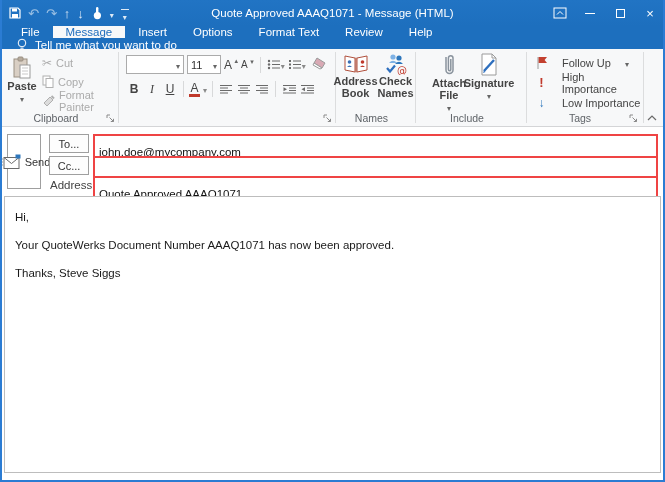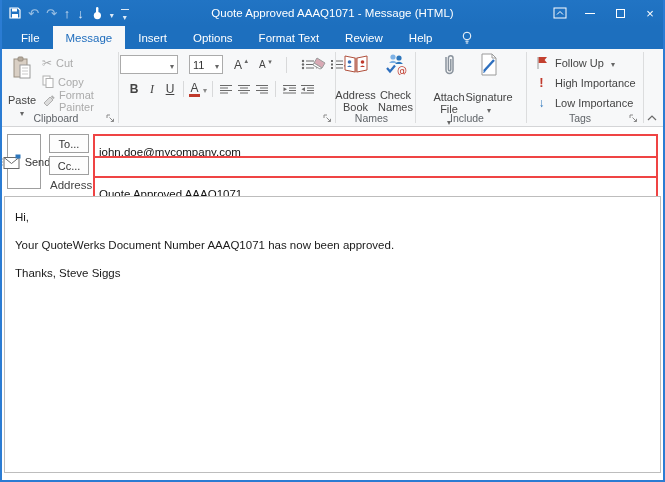--- a/index.html
+++ b/index.html
@@ -20,66 +20,66 @@
   .wincontrols .wc{ width:30px; display:flex; align-items:center; justify-content:center; font-size:13px; color:#fff; }
   .wc-min .bar{ width:10px; height:1px; background:#fff; }
   .wc-max .box{ width:9px; height:9px; border:1px solid #fff; }
   .wc-close{ font-size:15px; }
   .caret::before{ content:"▾"; font-size:8px; color:inherit; }
   .qat .caret::before{ color:rgba(255,255,255,.85); }
   .qat-custom{ display:flex; flex-direction:column; align-items:center; line-height:5px; padding-top:3px;}
   .qat-custom .bar{ width:8px; height:1px; background:rgba(255,255,255,.85); margin-bottom:2px;}
 
   
-  .tabrow{ position:absolute; left:-2px; right:-2px; top:26px; height:23px; background:#1d6fbe; display:flex; align-items:center; }
+  .tabrow{ position:absolute; left:-2px; right:-2px; top:26px; height:23px; background:#1d6fbe; display:flex; align-items:flex-start;flex-direction:column; }
   .tabs{ display:flex; list-style:none; margin-left:8px; height:23px; align-items:stretch; }
   .tab{ padding:0 13px; display:flex; align-items:center; font-size:11.5px; color:#fff; cursor:default; white-space:nowrap; }
   .tab.active{ background:#f7f8f9; color:#1f6dbd; }
   .tellme{ display:flex; align-items:center; gap:7px; margin-left:16px; font-size:11.5px; color:#fff; }
 
   
   .ribbon{ position:absolute; left:0; right:0; top:49px; height:78px; background:#f7f8f9; border-bottom:1px solid #d4d5d7; }
   .rgroup{ position:absolute; top:0; height:100%; }
   .gsep{ position:absolute; top:3px; bottom:3px; width:1px; background:#dcddde; }
   .glabel{ position:absolute; bottom:2px; left:0; right:8px; text-align:center; font-size:10.5px; color:#5f6368; }
   .launcher{ position:absolute; bottom:3px; right:3px; width:10px; height:10px; }
   .bigbtn{ display:flex; flex-direction:column; align-items:center; justify-content:flex-start; padding-top:4px; font-size:11px; color:#444; text-align:center; }
-  .bigbtn .lbl{ line-height:12px; margin-top:14px; }
+  .bigbtn .lbl{ line-height:12px; margin-top:0;font-weight:bold; }
   .smallrow{ display:flex; align-items:center; gap:4px; font-size:11px; color:#444; height:19px; }
   .disabled, .disabled *{ color:#ababab !important; }
 
   
   .g-clip{ left:0; width:116px; }
   .paste{ position:absolute; left:4px; top:3px; width:32px; height:58px; }
   .clipcol{ position:absolute; left:40px; top:4px; }
 
   
   .g-basic{ left:117px; width:216px; }
-  .btrow1{ position:absolute; left:1px; top:6px; display:flex; align-items:center; gap:11px; }
+  .btrow1{ position:absolute; left:7px; top:6px; display:flex; align-items:center; gap:3px; }
   .btrow2{ position:absolute; left:7px; top:31px; display:flex; align-items:center; gap:2px; }
   .combo{ background:#fff; border:1px solid #ababab; height:19px; display:flex; align-items:center; justify-content:space-between; padding:0 3px; font-size:11px; color:#333; }
   .combo .caret::before{ color:#666; }
   .fmtbtn{ min-width:16px; height:18px; display:flex; align-items:center; justify-content:center; font-size:12px; color:#444; }
   .vsep{ width:1px; height:16px; background:#d8d9da; margin:0 3px; }
   .b{ font-weight:bold; } .i{ font-style:italic; font-family:"Liberation Serif",serif; } .u{ text-decoration:underline; }
   .fontcolor{ display:flex; flex-direction:column; align-items:center; line-height:10px; padding-top:2px;}
   .fontcolor .bar{ width:11px; height:3px; background:#c0392b; margin-top:1px; }
   .growshrink{ position:relative; font-size:12px; color:#444; padding-right:6px;}
   .growshrink .tc{ position:absolute; right:0; top:-1px; font-size:7px; color:#666; }
   .shrink{ font-size:10px; }
 
   
   .g-names{ left:334px; width:79px; }
   .g-include{ left:414px; width:110px; }
   .hgroup{ display:flex; justify-content:center; gap:2px; padding-top:0; height:58px; }
   .bigbtn.w38{ width:38px; } .bigbtn.w34{ width:34px; } .bigbtn.w42{ width:42px; }
 
   
   .g-tags{ left:525px; width:114px; }
-  .tagrow{ position:absolute; left:8px; display:flex; align-items:center; gap:7px; font-size:11px; color:#444; height:17px; }
+  .tagrow{ position:absolute; left:8px; display:flex; align-items:center; gap:14px; font-size:11px; color:#444; height:17px; }
   .collapse{ position:absolute; right:6px; bottom:5px; }
 
   
   .msghead{ position:absolute; left:0; right:0; top:127px; height:69px; background:#fff; }
   .sendbtn{ position:absolute; left:5px; top:7px; width:34px; height:55px; border:1px solid #9f9f9f; background:#fff;
     display:flex; flex-direction:row; align-items:center; justify-content:center; gap:4px; font-size:11px; color:#333; }
   .fieldbtn{ position:absolute; left:47px; width:40px; height:19px; border:1px solid #9f9f9f; background:#fdfdfd;
     display:flex; align-items:center; justify-content:center; font-size:11px; color:#333; }
   .field{ position:absolute; left:91px; right:5px; height:19px; border:2px solid #ef4444; background:#fff;
     display:flex; align-items:center; padding:16px 4px; font-size:11.5px; color:#111; }
@@ -153,20 +153,21 @@
       <li class="tab">Help</li>
     </ul>
     <div class="tellme">
       <span class="ico">
         <svg width="12" height="14" viewBox="0 0 12 14">
             <circle cx="6" cy="5" r="3.8" fill="none" stroke="#fff"></circle>
             <line x1="4.4" y1="10.2" x2="7.6" y2="10.2" stroke="#fff"></line>
             <line x1="4.8" y1="12" x2="7.2" y2="12" stroke="#fff"></line>
           </svg>
       </span>
+      <span>Tell me what you want to do</span>
     </div>
   </div>
 
   <div class="ribbon">
 
     <div class="rgroup g-clip">
       <div class="bigbtn paste">
         <span class="ico">
           <svg width="22" height="24" viewBox="0 0 22 24">
               <rect x="3" y="3" width="13" height="18" fill="#d9cfc4" stroke="#9a8f82"></rect>

